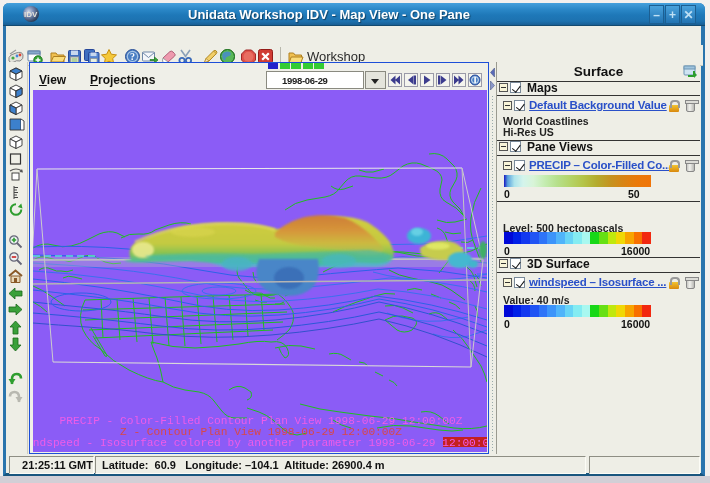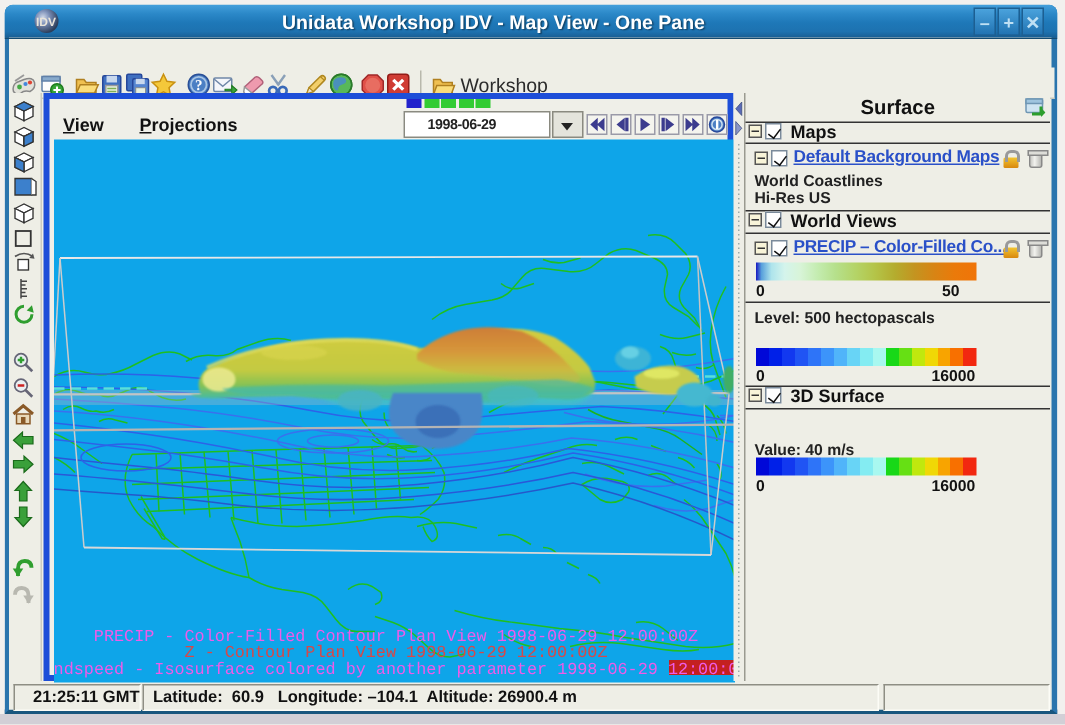--- a/index.html
+++ b/index.html
@@ -26,33 +26,33 @@
 #menubar u { text-decoration:underline; }
 #toolbar { position:absolute; left:0; top:42px; width:697px; height:21px; background:#eeeee6;
   border-bottom:1px solid #c9c9bd; }
 #toolbar svg { position:absolute; top:2px; }
 #wslabel { position:absolute; left:301px; top:4px; font-size:13px; font-weight:normal; color:#2b2b2b; }
 #tsep { position:absolute; left:274px; top:2px; width:1px; height:16px; background:#b8b8ac; }
 #lefttb { position:absolute; left:0px; top:59px; width:22px; height:392px; background:#eeeee6;
   border-right:1px solid #ccccc0; }
 #lefttb svg { position:absolute; left:6px; }
 #mappanel { position:absolute; left:23px; top:59px; width:460px; height:392px; background:#efefe8;
-  border:4px solid #1d4ed8; }
+  border:1px solid #1d4ed8; }
 .mapmenu { position:absolute; top:10px; font-size:12px; font-weight:bold; color:#111; }
 .mapmenu u { text-decoration:underline; }
 #tsq { position:absolute; left:238px; top:0px; height:6px; display:flex; }
 #tsq i { width:10px; height:6px; margin-right:1.5px; }
 #timebox { position:absolute; left:236px; top:8px; width:98px; height:18px; background:#fff;
   border:1px solid #8a8a80; font-size:9.5px; font-weight:bold; color:#222; line-height:17px; padding-left:15px; letter-spacing:-0.3px;
   font-family:"Liberation Sans",sans-serif; }
 #timedrop { position:absolute; left:335px; top:8px; width:21px; height:18px; background:#e4e4dc;
   border:1px solid #8a8a80; }
 #timedrop:after { content:""; position:absolute; left:5px; top:7px; border:4.5px solid transparent; border-top:5.5px solid #222; }
 .pbtn { position:absolute; top:10px; text-align:center; line-height:10px; width:14px; height:14px; background:#f4f4ee; border:1px solid #9a9aa8; }
-#canvas { position:absolute; left:3px; top:27px; width:454px; height:362px; background:#0ea5e9;text-decoration:underline; }
+#canvas { position:absolute; left:3px; top:27px; width:454px; height:362px; background:#8b5cf6;text-decoration:underline; }
 #splitter { position:absolute; left:483px; top:59px; width:7px; height:392px; background:#eeeee6; }
 #legend { position:absolute; left:490px; top:59px; width:204px; height:392px; background:#eeeee6;
   border-left:1px solid #9a9a90; }
 #legtitle { position:absolute; top:2px; width:100%; text-align:center; font-size:13.5px; font-weight:bold; color:#111; }
 #legico { position:absolute; right:3px; top:3px; }
 .lsep { position:absolute; left:0; width:100%; height:1px; background:#333; }
 .lhead, .lrow { position:absolute; left:0; width:100%; height:13px; }
 .lhead .colb { left:2px; } .lhead .cb { left:13px; }
 .colb { position:absolute; top:1px; width:9px; height:9px; background:#f8f4d8; border:1px solid #555; }
 .colb:after { content:""; position:absolute; left:1px; top:3px; width:5px; height:1px; background:#333; }
@@ -433,55 +433,62 @@
     <div class="lsep" style="top:19px"></div>
     <div class="lhead" style="top:20px">
       <span class="colb"></span>
         <span class="cb"></span>
         <span class="ht">Maps</span>
     </div>
     <div class="lsep" style="top:33px"></div>
     <div class="lrow" style="top:38px">
       <span class="colb" style="left:6px"></span>
         <span class="cb" style="left:17px"></span>
-      <a class="lnk" style="left:32px">Default Background Maps</a>
+      <a class="lnk" style="left:32px">Default Background Value</a>
       <span class="lock"></span>
         <span class="trash"></span>
     </div>
     <div class="ltxt" style="top:53px">World Coastlines</div>
     <div class="ltxt" style="top:64px">Hi-Res US</div>
     <div class="lsep" style="top:78px"></div>
     <div class="lhead" style="top:79px">
       <span class="colb"></span>
         <span class="cb"></span>
-        <span class="ht">World Views</span>
+        <span class="ht">Pane Views</span>
     </div>
     <div class="lsep" style="top:93px"></div>
     <div class="lrow" style="top:98px">
       <span class="colb" style="left:6px"></span>
         <span class="cb" style="left:17px"></span>
       <a class="lnk" style="left:32px">PRECIP – Color-Filled Co...</a>
       <span class="lock"></span>
         <span class="trash"></span>
     </div>
     <div class="cbar" style="top:113px; background:linear-gradient(90deg,#1818c0 0%,#58a0dc 2.5%,#aee4ec 7%,#d4f4ec 13%,#d8f4d8 20%,#c4ecb0 28%,#b6e08c 36%,#b4d468 45%,#b4c448 54%,#b4ac2e 63%,#c49420 72%,#d88414 81%,#ea7a0a 90%,#f07408 100%)"></div>
     <div class="bl" style="top:126px; left:7px">0</div>
     <div class="bl" style="top:126px; left:131px">50</div>
     <div class="lsep" style="top:139px"></div>
-    <div class="ltxt" style="top:144px">Level: 500 hectopascals</div>
+    <div class="ltxt" style="top:160px">Level: 500 hectopascals</div>
     <div class="cbar" style="top:170px"></div>
     <div class="bl" style="top:183px; left:7px">0</div>
     <div class="bl" style="top:183px; left:124px">16000</div>
     <div class="lsep" style="top:195px"></div>
     <div class="lhead" style="top:196px">
       <span class="colb"></span>
         <span class="cb"></span>
         <span class="ht">3D Surface</span>
     </div>
     <div class="lsep" style="top:210px"></div>
+    <div class="lrow" style="top:215px">
+      <span class="colb" style="left:6px"></span>
+        <span class="cb" style="left:17px"></span>
+      <a class="lnk" style="left:32px">windspeed – Isosurface ...</a>
+      <span class="lock"></span>
+        <span class="trash"></span>
+    </div>
     <div class="ltxt" style="top:232px">Value: 40 m/s</div>
     <div class="cbar" style="top:243px"></div>
     <div class="bl" style="top:256px; left:7px">0</div>
     <div class="bl" style="top:256px; left:124px">16000</div>
   </div>
   <div class="sbox" style="left:3px; width:85px; text-align:right">21:25:11 GMT</div>
   <div class="sbox" style="left:89px; width:491px; padding-left:6px">Latitude:&nbsp; 60.9&nbsp;&nbsp; Longitude: –104.1&nbsp; Altitude: 26900.4 m</div>
   <div class="sbox" style="left:583px; width:111px"></div>
 </div>
 

